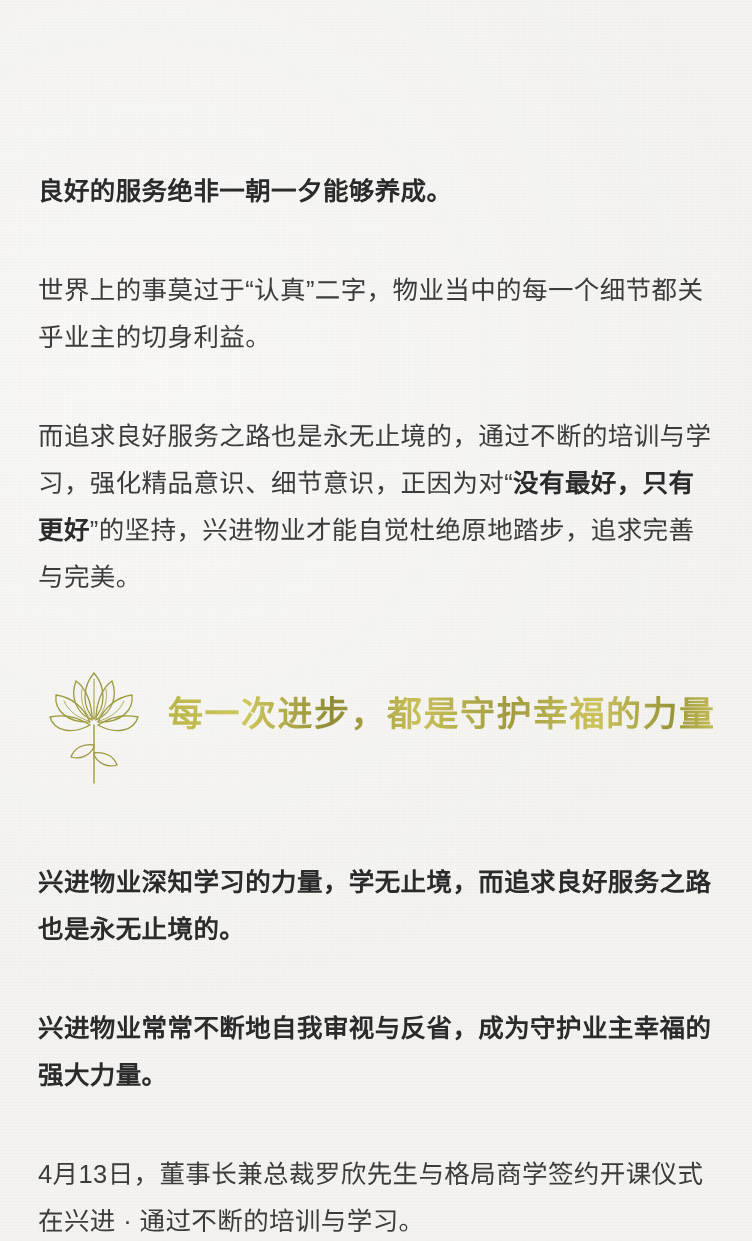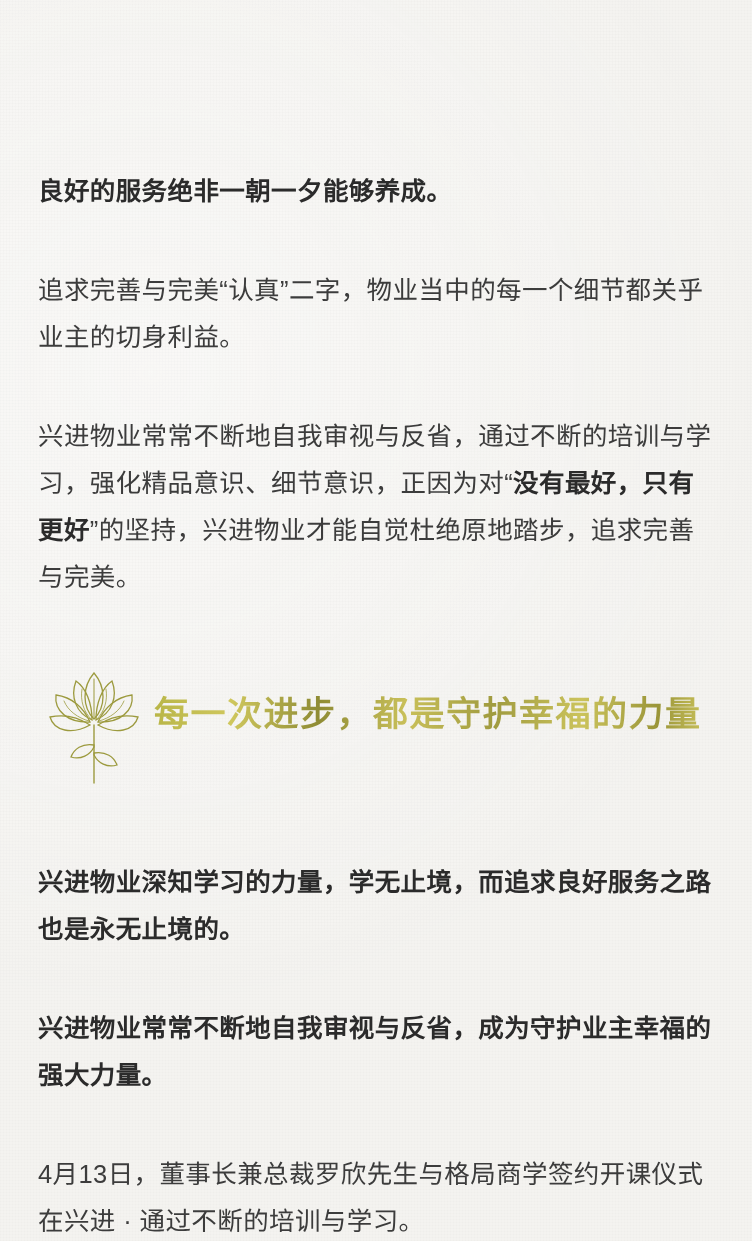--- a/index.html
+++ b/index.html
@@ -59,21 +59,21 @@
   }
   .lotus {
     position: absolute;
     left: 0px;
     top: 0px;
     width: 112px;
     height: 130px;
   }
   .highlight-title {
     position: absolute;
-    left: 116px;
+    left: 130px;
     top: 28px;
     font-family: "Liberation Serif", "DejaVu Serif", serif;
     font-weight: bold;
     font-size: 35px;
     letter-spacing: 1.5px;
     white-space: nowrap;
     background: linear-gradient(90deg, #b9b648 0%, #cfc75d 14%, #8f8c35 30%, #c9c05a 46%, #a09b3f 62%, #cbc35c 78%, #9a9539 92%, #c5bd57 100%);
     -webkit-background-clip: text;
     background-clip: text;
     color: transparent;
@@ -86,25 +86,25 @@
 <div class="paper-texture"></div>
 
 <div class="article">
 
   <div class="spacer-top"></div>
 
   <p class="para bold">良好的服务绝非一朝一夕能够养成。</p>
 
   <div class="spacer-lg"></div>
 
-  <p class="para">追求完善与完美“认真”二字，物业当中的每一个细节都关乎业主的切身利益。</p>
+  <p class="para">世界上的事莫过于“认真”二字，物业当中的每一个细节都关乎业主的切身利益。</p>
 
   <div class="spacer-lg"></div>
 
-  <p class="para"><span>兴进物业常常不断地自我审视与反省，通过不断的培训与学习，强化精品意识、细节意识，正因为对“</span><span class="em">没有最好，只有更好</span><span>”的坚持，兴进物业才能自觉杜绝原地踏步，追求完善与完美。</span></p>
+  <p class="para"><span>而追求良好服务之路也是永无止境的，通过不断的培训与学习，强化精品意识、细节意识，正因为对“</span><span class="em">没有最好，只有更好</span><span>”的坚持，兴进物业才能自觉杜绝原地踏步，追求完善与完美。</span></p>
 
   <div class="highlight-block">
     <svg class="lotus" viewBox="0 0 112 130">
       <g fill="none" stroke="#9c9a3e" stroke-width="1.3" stroke-linecap="round">
 
         <path d="M56 16 C44 30 44 50 56 62 C68 50 68 30 56 16 Z"></path>
         <path d="M56 22 L56 60" stroke-width="1"></path>
 
         <path d="M38 24 C32 40 38 56 54 63 C54 46 48 31 38 24 Z"></path>
 

